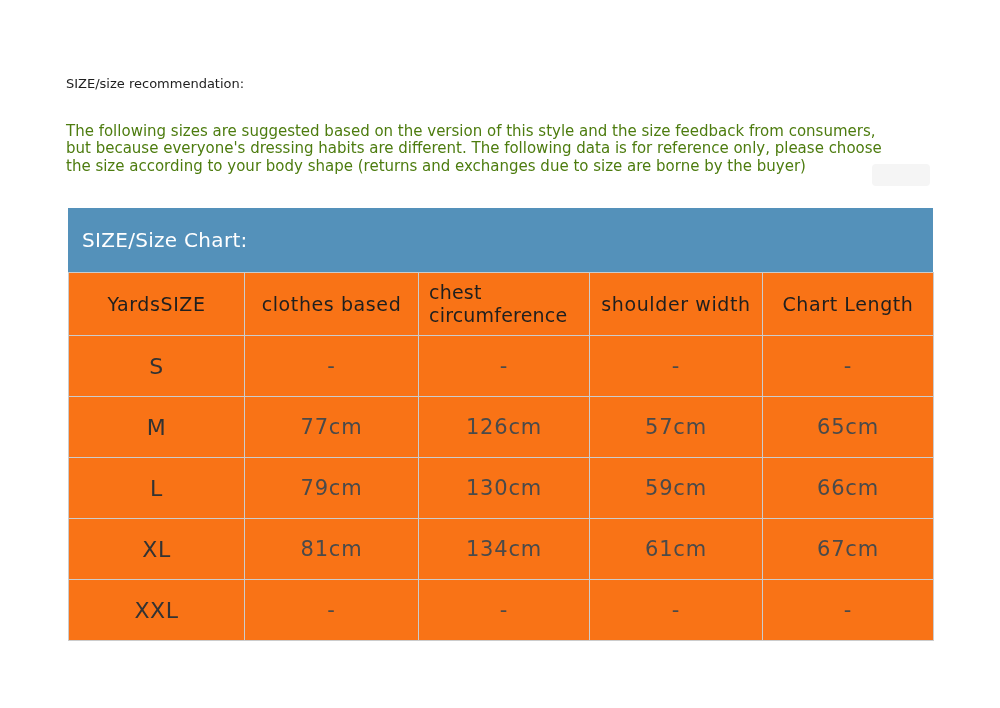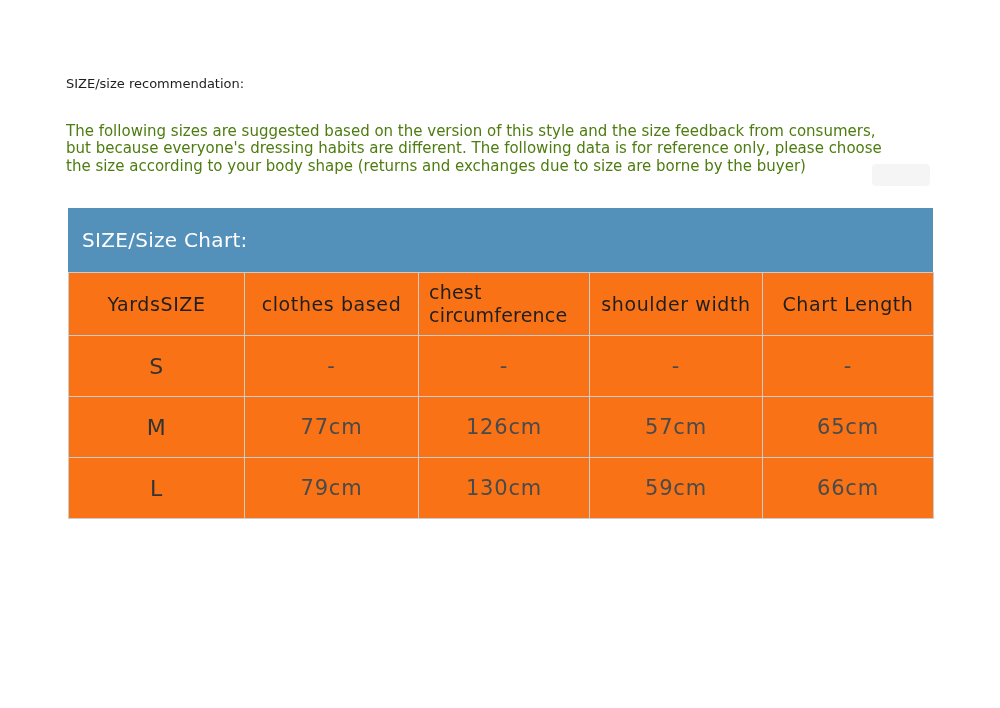--- a/index.html
+++ b/index.html
@@ -115,17 +115,31 @@
           <td class="value-cell">57cm</td>
           <td class="value-cell">65cm</td>
         </tr>
         <tr>
           <td class="size-cell">L</td>
           <td class="value-cell">79cm</td>
           <td class="value-cell">130cm</td>
           <td class="value-cell">59cm</td>
           <td class="value-cell">66cm</td>
         </tr>
+        <tr>
+          <td class="size-cell">XL</td>
+          <td class="value-cell">81cm</td>
+          <td class="value-cell">134cm</td>
+          <td class="value-cell">61cm</td>
+          <td class="value-cell">67cm</td>
+        </tr>
+        <tr>
+          <td class="size-cell">XXL</td>
+          <td class="value-cell">-</td>
+          <td class="value-cell">-</td>
+          <td class="value-cell">-</td>
+          <td class="value-cell">-</td>
+        </tr>
       </tbody>
     </table>
   </div>
 
 </div>
 
 </body></html>

